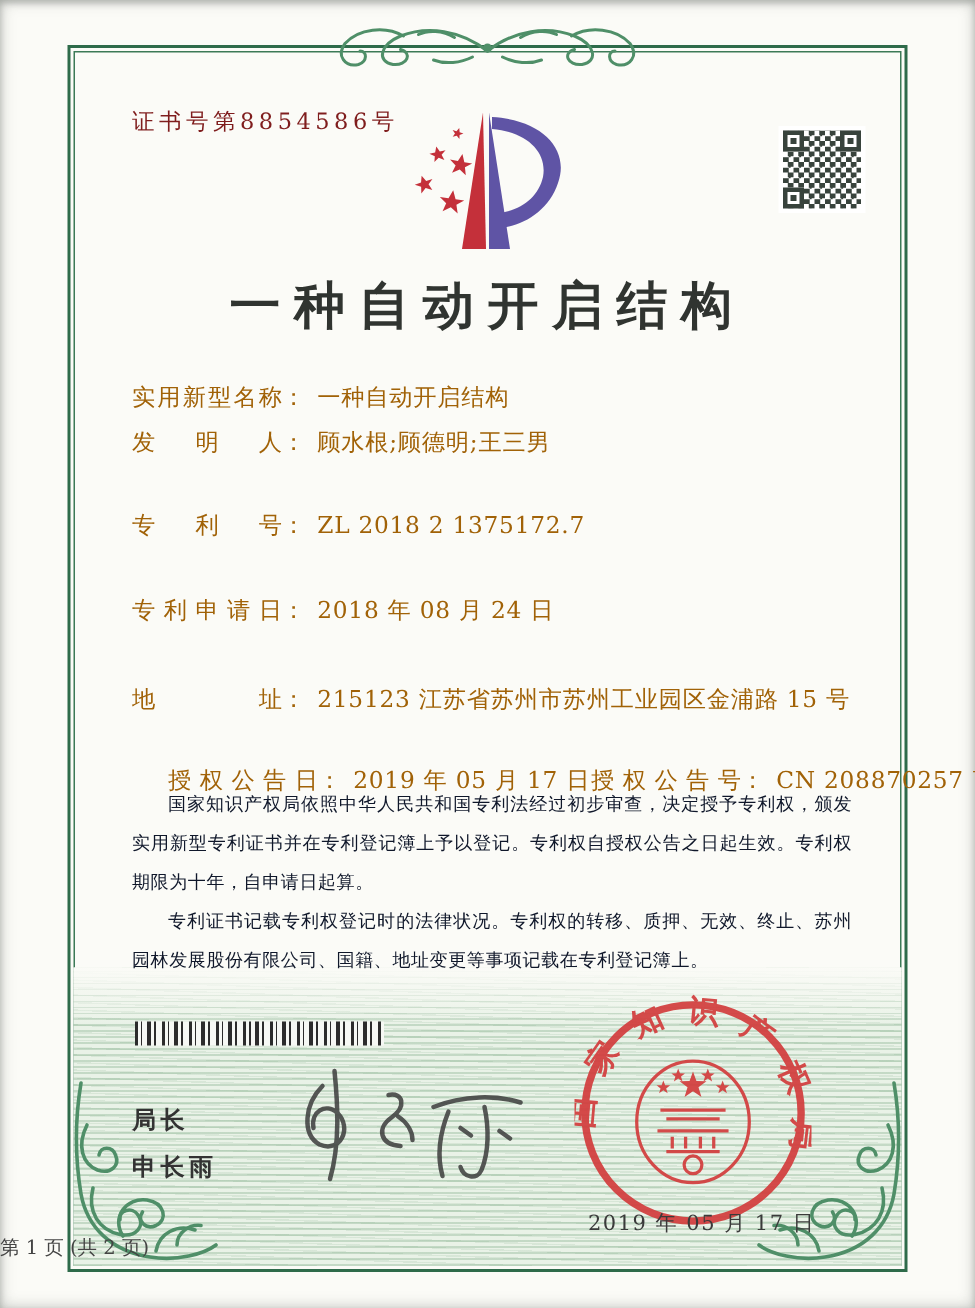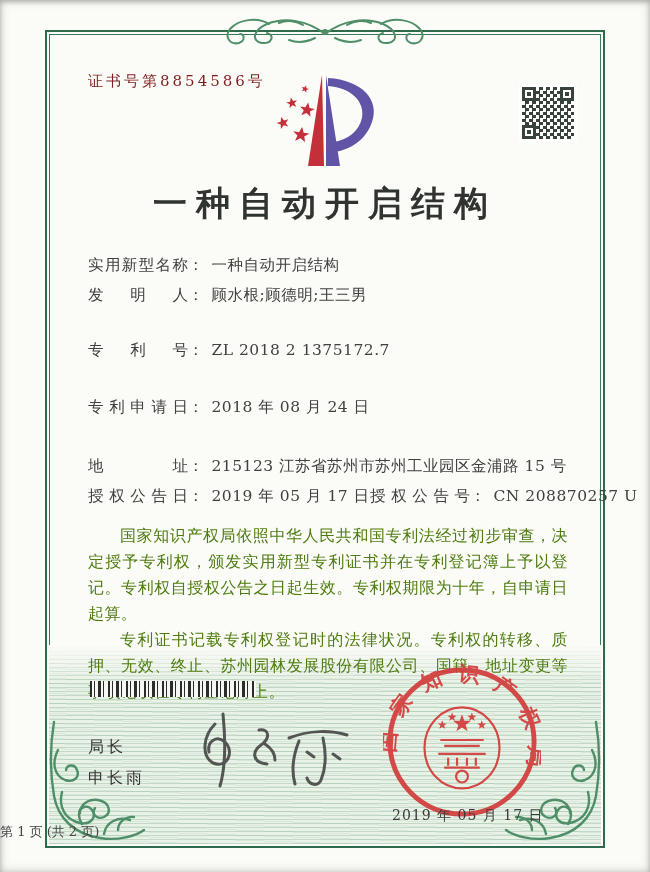--- a/index.html
+++ b/index.html
@@ -45,41 +45,41 @@
     background-size:7px 7px;
   }
   .finder { position:absolute; width:14px; height:14px; border:3px solid #38433c; background:#fff; }
   .finder::after { content:""; position:absolute; left:2px; top:2px; width:4px; height:4px; background:#38433c; }
   .f-tl { left:3px; top:3px; } .f-tr { right:3px; top:3px; } .f-bl { left:3px; bottom:3px; }
   .title {
     position:absolute; left:0; top:181px; width:100%; text-align:center;
     font-size:34px; font-weight:700; letter-spacing:9px; color:#303430;
   }
   
-  .field-row { position:absolute; left:88px; font-size:15.5px; color:#404040; white-space:nowrap; }
+  .field-row { position:absolute; left:88px; font-size:15.5px; color:#a16207; white-space:nowrap; }
   .flabel { display:inline-block; width:100px; text-align:justify; text-align-last:justify; vertical-align:bottom; }
   .fcolon { display:inline-block; margin-right:8px; }
   .fvalue { letter-spacing:.5px; }
   .r1 { top:255px; } .r2 { top:285px; } .r3 { top:340px; } .r4 { top:397px; }
-  .r5 { top:418px; } .r6 { top:456px; } .r7 { top:486px; }
+  .r5 { top:418px; } .r6 { top:456px; } .r7 { top:510px;margin-left:24px; }
   .field-inline2 { position:absolute; left:282px; top:0; }
   
   .body-text {
     position:absolute; left:88px; top:523px; width:480px;
-    font-size:16px; line-height:26px; text-align:justify; color:#4d7c0f; letter-spacing:.4px;
+    font-size:12px; line-height:26px; text-align:justify; color:#0f172a; letter-spacing:.4px;
   }
   .body-text p { text-indent:2em; }
   
   .barcode {
     position:absolute; left:90px; top:681px; width:166px; height:16px;
     background: repeating-linear-gradient(90deg,
       #2c2c2c 0 2px, #f6f8f4 2px 4px, #2c2c2c 4px 5px, #f6f8f4 5px 8px,
       #2c2c2c 8px 11px, #f6f8f4 11px 13px, #2c2c2c 13px 14px, #f6f8f4 14px 18px);
   }
-  .director { position:absolute; left:88px; font-size:16px; letter-spacing:3px; color:#333; }
+  .director { position:absolute; left:88px; font-size:16px; letter-spacing:3px; color:#333;font-weight:bold; }
   .d1 { top:737px; } .d2 { top:768px; }
   .signature { position:absolute; left:185px; top:708px; }
   .seal { position:absolute; left:383px; top:663px; }
   .seal-date { position:absolute; left:392px; top:807px; font-size:14px; color:#3a3a3a; letter-spacing:1px; }
   .footer { position:absolute; left:0; top:823px; width:100%; font-size:13px; color:#444; }
 </style>
 </head>
 <body>
 
 <div class="page">

